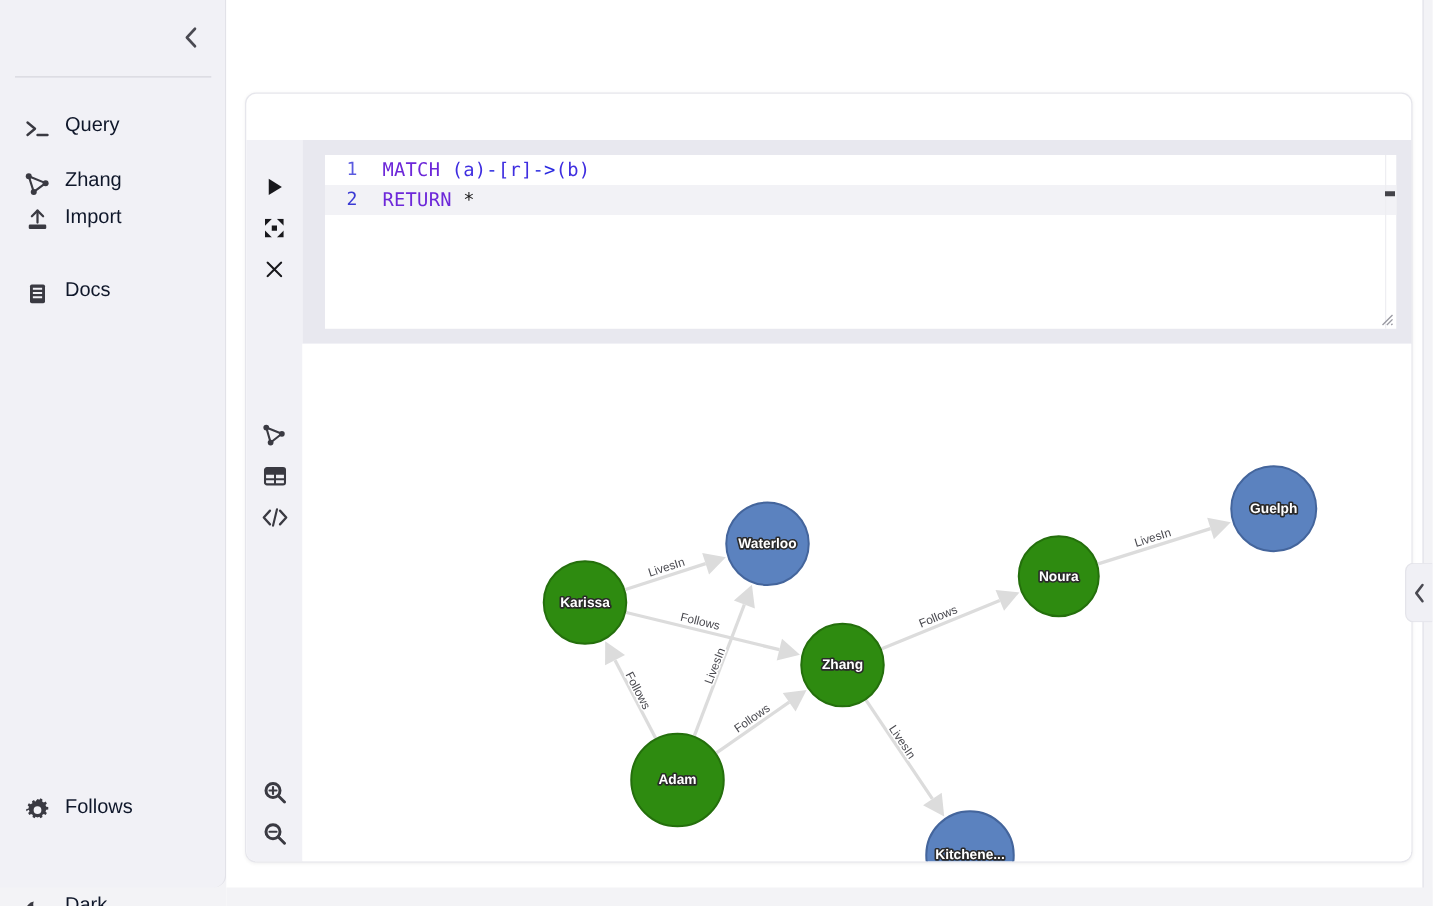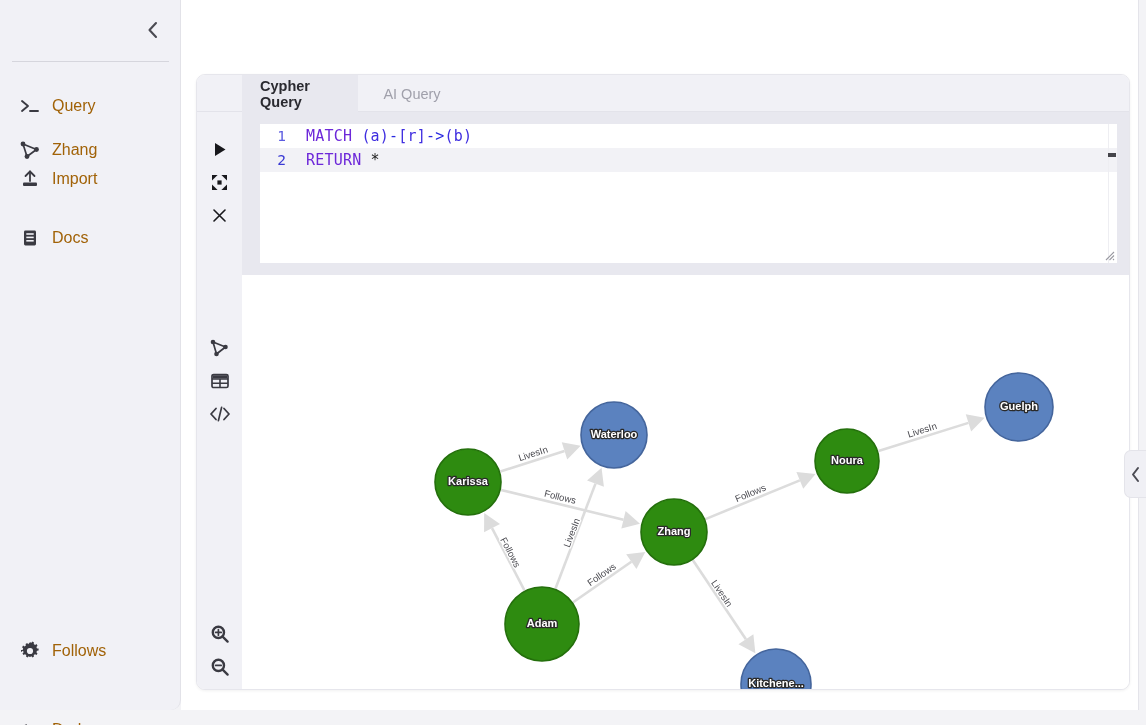--- a/index.html
+++ b/index.html
@@ -26,23 +26,23 @@
     width: 28px; height: 28px;
     display: flex; align-items: center; justify-content: center;
     color: #4a4a52; cursor: pointer;
   }
   #sidebar-divider {
     position: absolute; left: 12px; top: 61px;
     width: 157px; height: 1px; background: #d6d6dd;
   }
   .nav-item {
     position: absolute; left: 20px;
-    display: flex; align-items: center; gap: 12px;
+    display: flex; align-items: flex-start; gap: 12px;
     height: 26px; cursor: pointer;
-    color: #a16207; font-size: 16px;
+    color: #0f172a; font-size: 16px;
   }
   .nav-item .nav-ico {
     width: 20px; height: 20px;
     display: flex; align-items: center; justify-content: center;
     color: #3a3a42; flex: none;
   }
   .nav-item .nav-label { white-space: nowrap; line-height: 1; }
   #nav-query    { top: 93px; }
   #nav-schema   { top: 137px; }
   #nav-import   { top: 166px; }
@@ -302,28 +302,20 @@
       </span>
       <span class="nav-label">Dark</span>
     </div>
   </div>
 
   <div id="main">
 
 
     <div id="cell-card">
 
-      <div id="tabbar">
-        <div class="tab" id="tab-cypher">
-          <span>Cypher Query</span>
-        </div>
-        <div class="tab" id="tab-ai">
-          <span>AI Query</span>
-        </div>
-      </div>
 
       <div id="editor-rail">
 
         <div class="rail-btn" id="rail-run">
           <svg width="14" height="15" viewBox="0 0 14 15">
             <path d="M2 1 L12.5 7.5 L2 14 Z" fill="#18181c"></path>
           </svg>
         </div>
 
         <div class="rail-btn" id="rail-expand">

